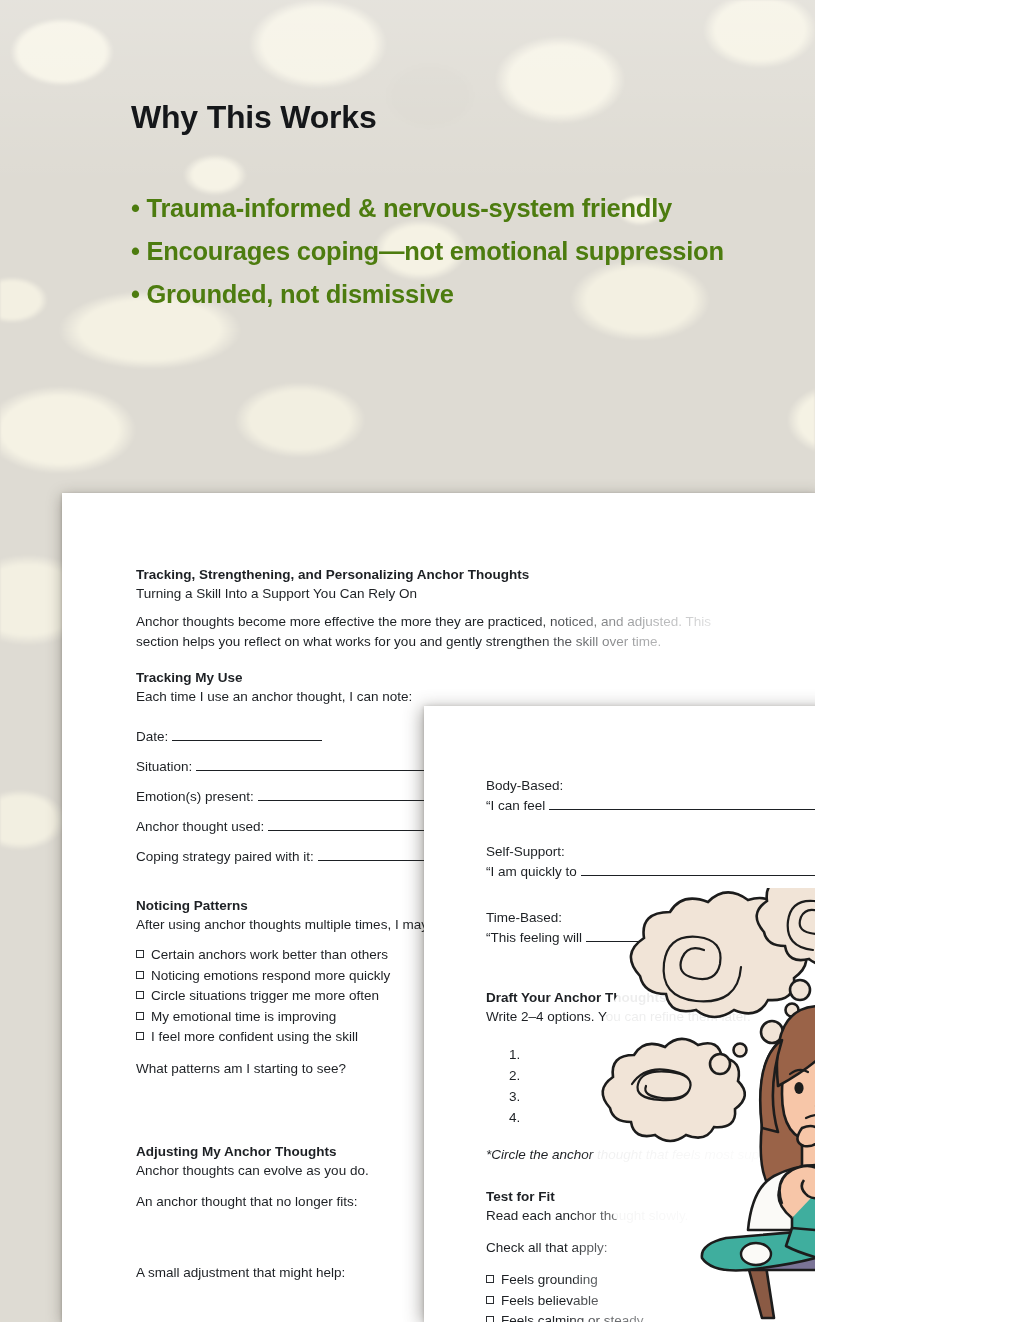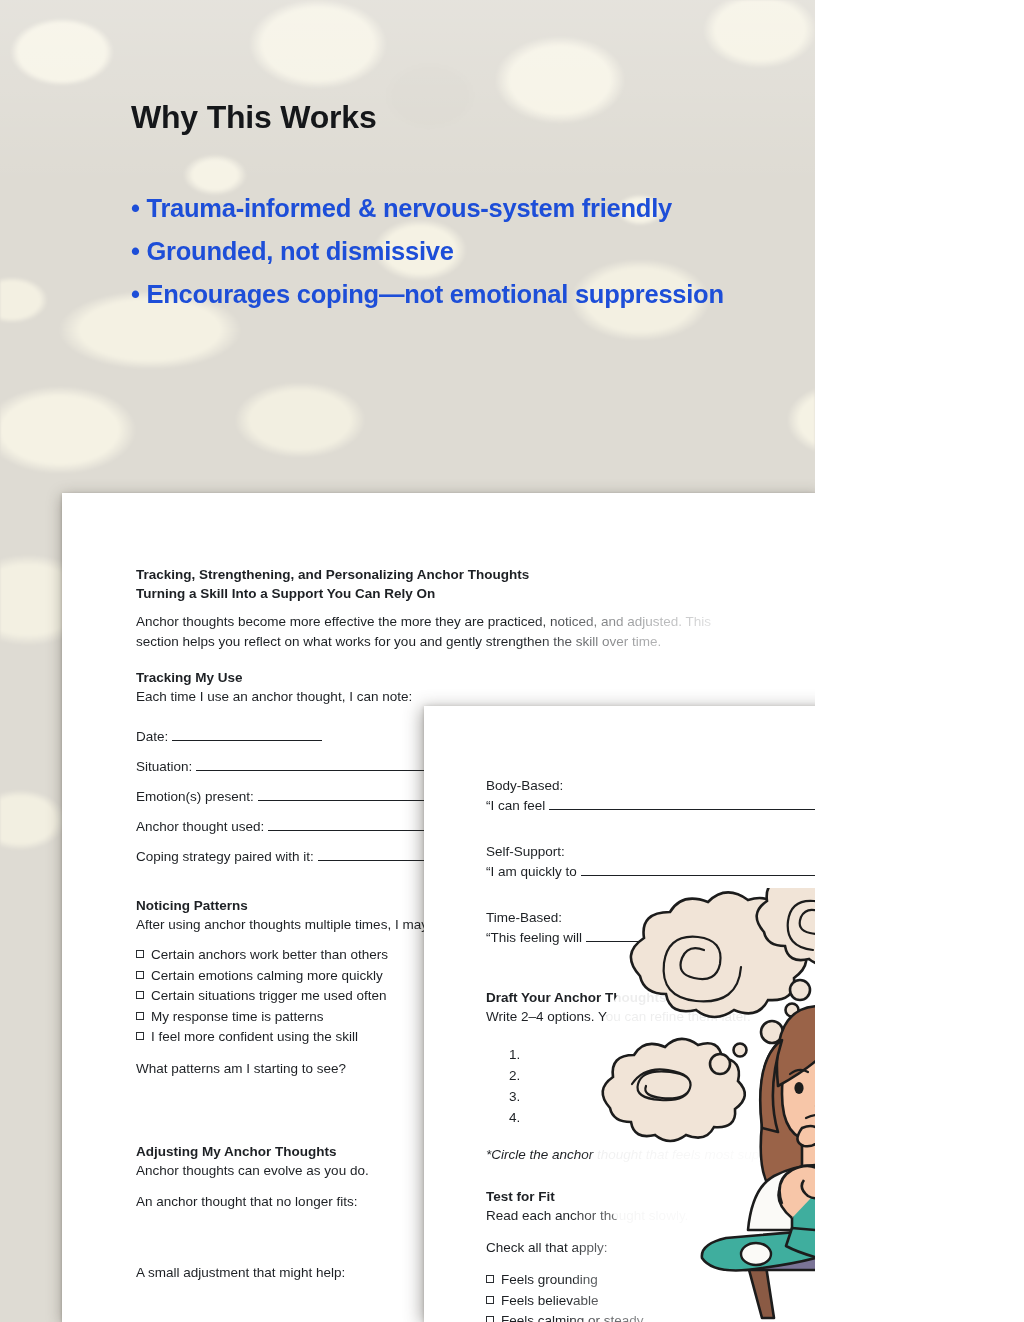--- a/index.html
+++ b/index.html
@@ -50,21 +50,21 @@
   }
 
   
   #hero { position: absolute; left: 131px; top: 100px; width: 840px; }
   #hero-title {
     font-size: 32px; font-weight: 700; color: #15171a;
     letter-spacing: -0.2px; line-height: 1.1;
   }
   #hero-bullets { margin-top: 52px; }
   .hero-bullet {
-    font-size: 25.5px; font-weight: 700; color: #1d4ed8;
+    font-size: 25.5px; font-weight: 700; color: #4d7c0f;
     line-height: 43px; letter-spacing: -0.25px;
     white-space: pre-wrap;
   }
 
   
   .sheet {
     position: absolute;
     background: #ffffff;
     overflow: hidden;
   }
@@ -75,21 +75,21 @@
   #sheet-2 {
     left: 424px; top: 706px; width: 640px; height: 616px;
     box-shadow: -3px 2px 16px rgba(60,56,48,0.42), 0 1px 4px rgba(60,56,48,0.26);
   }
 
   .sheet-inner { position: relative; width: 100%; height: 100%; }
 
   
   .doc { color: #1d2024; }
   .doc-h-strong { font-size: 13.5px; font-weight: 700; line-height: 19px; }
-  .doc-h-sub    { font-size: 13.5px; font-weight: 700; line-height: 19px; }
+  .doc-h-sub    { font-size: 13.5px; font-weight: 400; line-height: 19px; }
   .doc-p        { font-size: 13.5px; font-weight: 400; line-height: 20px; }
   .doc-em       { font-size: 13.5px; font-weight: 400; font-style: italic; line-height: 20px; }
   .gap-sm { height: 9px; }
   .gap-md { height: 16px; }
 
   .fill-row { font-size: 13.5px; line-height: 20px; margin-bottom: 10px; white-space: nowrap; }
   .rule {
     display: inline-block; vertical-align: baseline;
     border-bottom: 1.3px solid #1d2024;
     height: 0.85em;
@@ -137,22 +137,22 @@
 
 <div id="stage">
 
   <div id="bg-texture"></div>
   <div id="bg-vignette"></div>
 
   <div id="hero">
     <div id="hero-title">Why This Works</div>
     <div id="hero-bullets">
       <div class="hero-bullet">• Trauma-informed &amp; nervous-system friendly</div>
+      <div class="hero-bullet">• Encourages coping—not emotional suppression</div>
       <div class="hero-bullet">• Grounded, not dismissive</div>
-      <div class="hero-bullet">• Encourages coping—not emotional suppression</div>
     </div>
   </div>
 
   <div class="sheet" id="sheet-1">
     <div class="sheet-inner">
       <div id="p1-content" class="doc">
 
         <div class="doc-h-strong">Tracking, Strengthening, and Personalizing Anchor Thoughts</div>
         <div class="doc-h-sub">Turning a Skill Into a Support You Can Rely On</div>
         <div class="gap-sm"></div>
@@ -188,27 +188,27 @@
         <div style="height:19px"></div>
 
         <div class="doc-h-strong">Noticing Patterns</div>
         <div class="doc-p">After using anchor thoughts multiple times, I may notice:</div>
         <div style="height:10px"></div>
 
         <div class="check-row">
           <span class="cb"></span><span>Certain anchors work better than others</span>
         </div>
         <div class="check-row">
-          <span class="cb"></span><span>Certain emotions calming more quickly</span>
-        </div>
-        <div class="check-row">
-          <span class="cb"></span><span>Certain situations trigger me used often</span>
-        </div>
-        <div class="check-row">
-          <span class="cb"></span><span>My response time is patterns</span>
+          <span class="cb"></span><span>Noticing emotions respond more quickly</span>
+        </div>
+        <div class="check-row">
+          <span class="cb"></span><span>Circle situations trigger me more often</span>
+        </div>
+        <div class="check-row">
+          <span class="cb"></span><span>My emotional time is improving</span>
         </div>
         <div class="check-row">
           <span class="cb"></span><span>I feel more confident using the skill</span>
         </div>
 
         <div style="height:11px"></div>
         <div class="doc-p">What patterns am I starting to see?</div>
 
         <div style="height:63px"></div>
 

